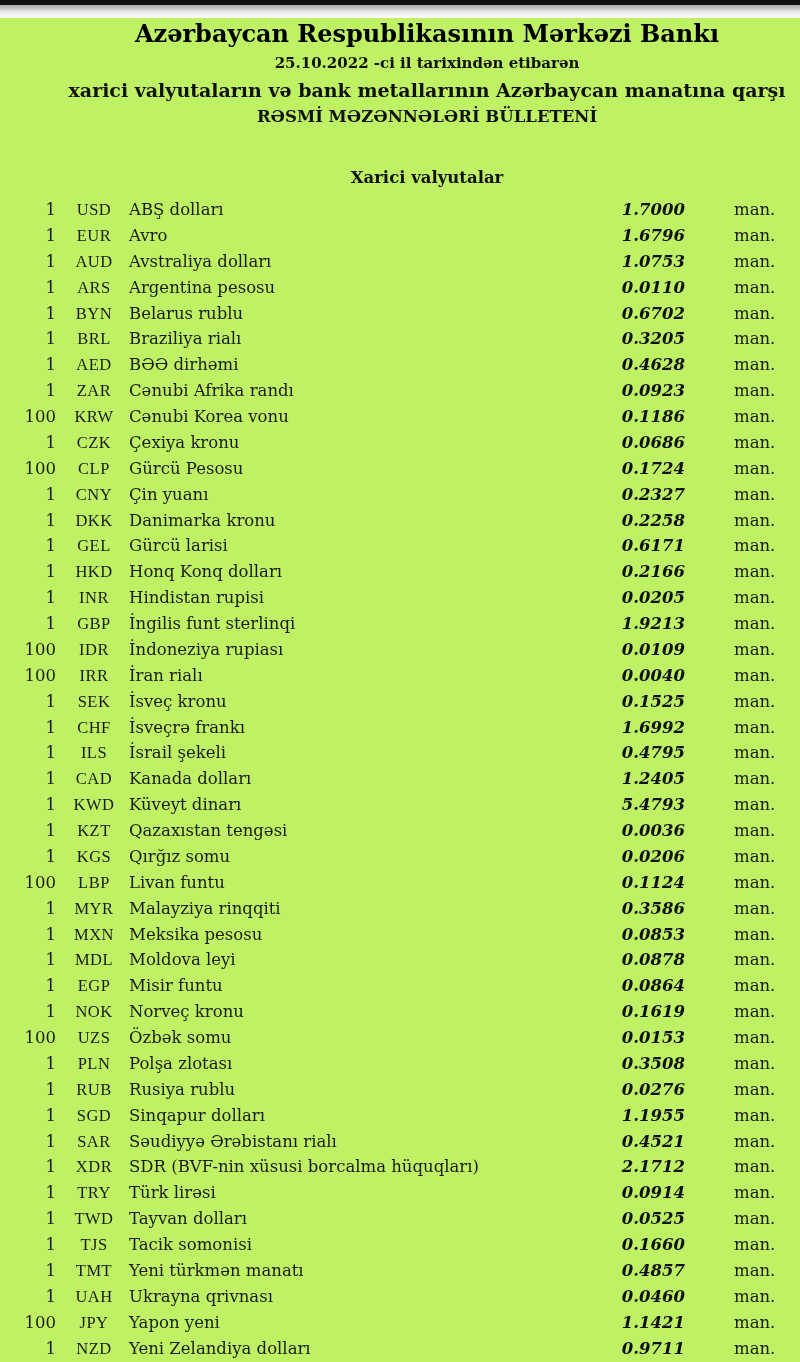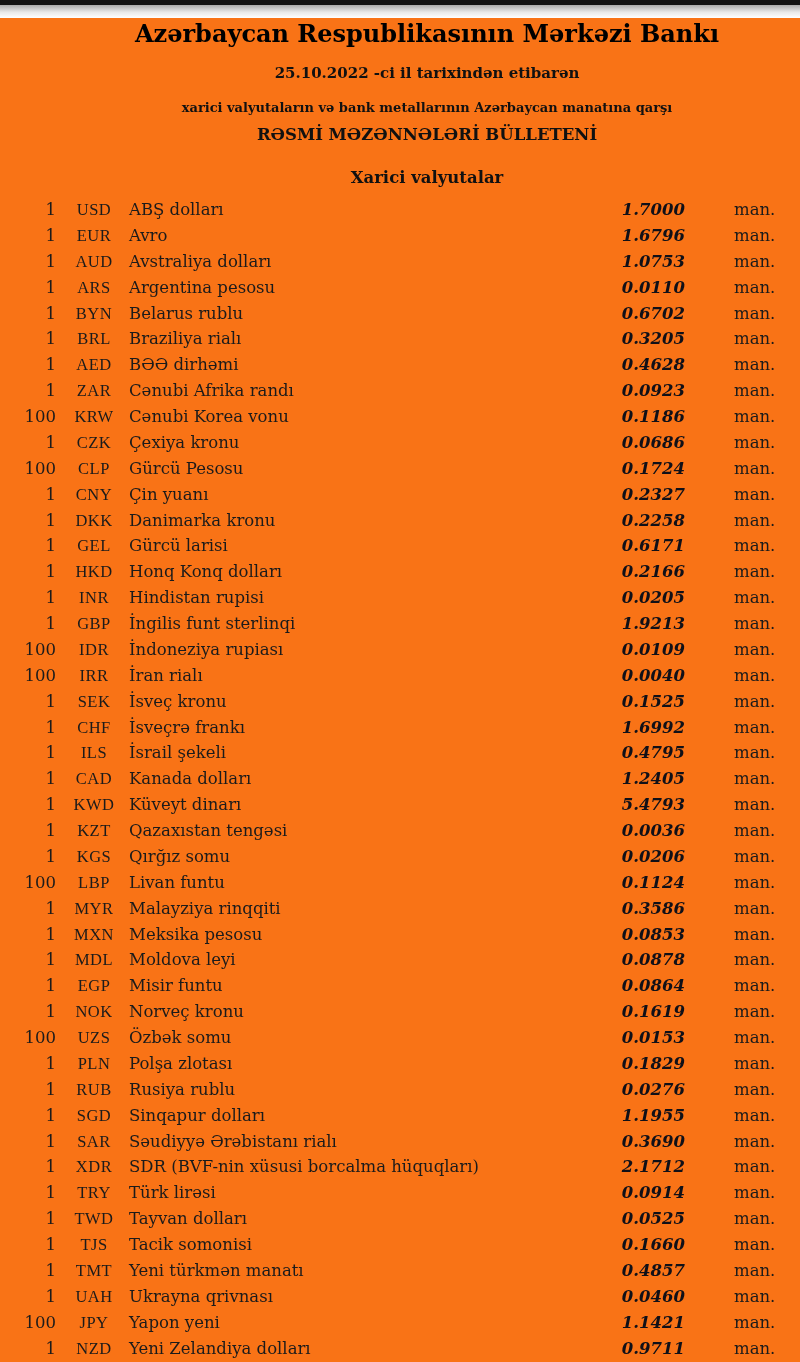--- a/index.html
+++ b/index.html
@@ -1,31 +1,31 @@
 <!DOCTYPE html>
 <html><head>
 <meta charset="utf-8">
 <style>
   html,body{margin:0;padding:0;background:#ffffff;}
   .page{
     position:relative;
     width:800px;
     height:1362px;
-    background:#f97316;
+    background:#bef264;
     overflow:hidden;
     font-family:"DejaVu Serif","Liberation Serif",serif;
     color:#1b1b1b;
   }
   .edge-bar{position:absolute;top:0;left:0;right:0;height:5px;background:#121212;}
   .edge-fade{position:absolute;top:5px;left:0;right:0;height:13px;
     background:linear-gradient(to bottom,#a9a9a9 0%,#e9e9e9 55%,#ffffff 100%);}
   .header{position:absolute;top:18px;left:54px;right:0;text-align:center;}
   .bank-title{font-size:24px;font-weight:bold;line-height:31px;margin:0;color:#000;}
-  .date-line{font-size:15px;font-weight:bold;line-height:21px;margin-top:14px;color:#111;}
-  .subtitle{font-size:13px;font-weight:bold;line-height:22px;margin-top:13px;color:#111;}
+  .date-line{font-size:15px;font-weight:bold;line-height:21px;margin-top:4px;color:#111;}
+  .subtitle{font-size:19px;font-weight:bold;line-height:22px;margin-top:5px;color:#111;}
   .bulletin-title{font-size:16.5px;font-weight:bold;line-height:23px;margin-top:4px;color:#111;}
   .section-title{position:absolute;top:168px;left:54px;right:0;text-align:center;
     font-size:16.5px;font-weight:bold;color:#111;}
   .rates{position:absolute;top:197px;left:0;width:100%;}
   .row{position:relative;height:25.89px;line-height:25.89px;font-size:16.5px;}
   .qty{position:absolute;left:0;width:56px;text-align:right;}
   .code{position:absolute;left:66px;width:56px;text-align:center;letter-spacing:0.5px;font-family:Liberation Serif, serif;}
   .name{position:absolute;left:129px;white-space:nowrap;text-align:right;}
   .rate{position:absolute;left:528px;width:157px;text-align:right;
     font-weight:bold;font-style:italic;color:#101018;}
@@ -309,21 +309,21 @@
       <span class="code">UZS</span>
       <span class="name">Özbək somu</span>
       <span class="rate">0.0153</span>
       <span class="unit">man.</span>
     </div>
 
     <div class="row">
       <span class="qty">1</span>
       <span class="code">PLN</span>
       <span class="name">Polşa zlotası</span>
-      <span class="rate">0.1829</span>
+      <span class="rate">0.3508</span>
       <span class="unit">man.</span>
     </div>
 
     <div class="row">
       <span class="qty">1</span>
       <span class="code">RUB</span>
       <span class="name">Rusiya rublu</span>
       <span class="rate">0.0276</span>
       <span class="unit">man.</span>
     </div>
@@ -333,21 +333,21 @@
       <span class="code">SGD</span>
       <span class="name">Sinqapur dolları</span>
       <span class="rate">1.1955</span>
       <span class="unit">man.</span>
     </div>
 
     <div class="row">
       <span class="qty">1</span>
       <span class="code">SAR</span>
       <span class="name">Səudiyyə Ərəbistanı rialı</span>
-      <span class="rate">0.3690</span>
+      <span class="rate">0.4521</span>
       <span class="unit">man.</span>
     </div>
 
     <div class="row">
       <span class="qty">1</span>
       <span class="code">XDR</span>
       <span class="name">SDR (BVF-nin xüsusi borcalma hüquqları)</span>
       <span class="rate">2.1712</span>
       <span class="unit">man.</span>
     </div>

